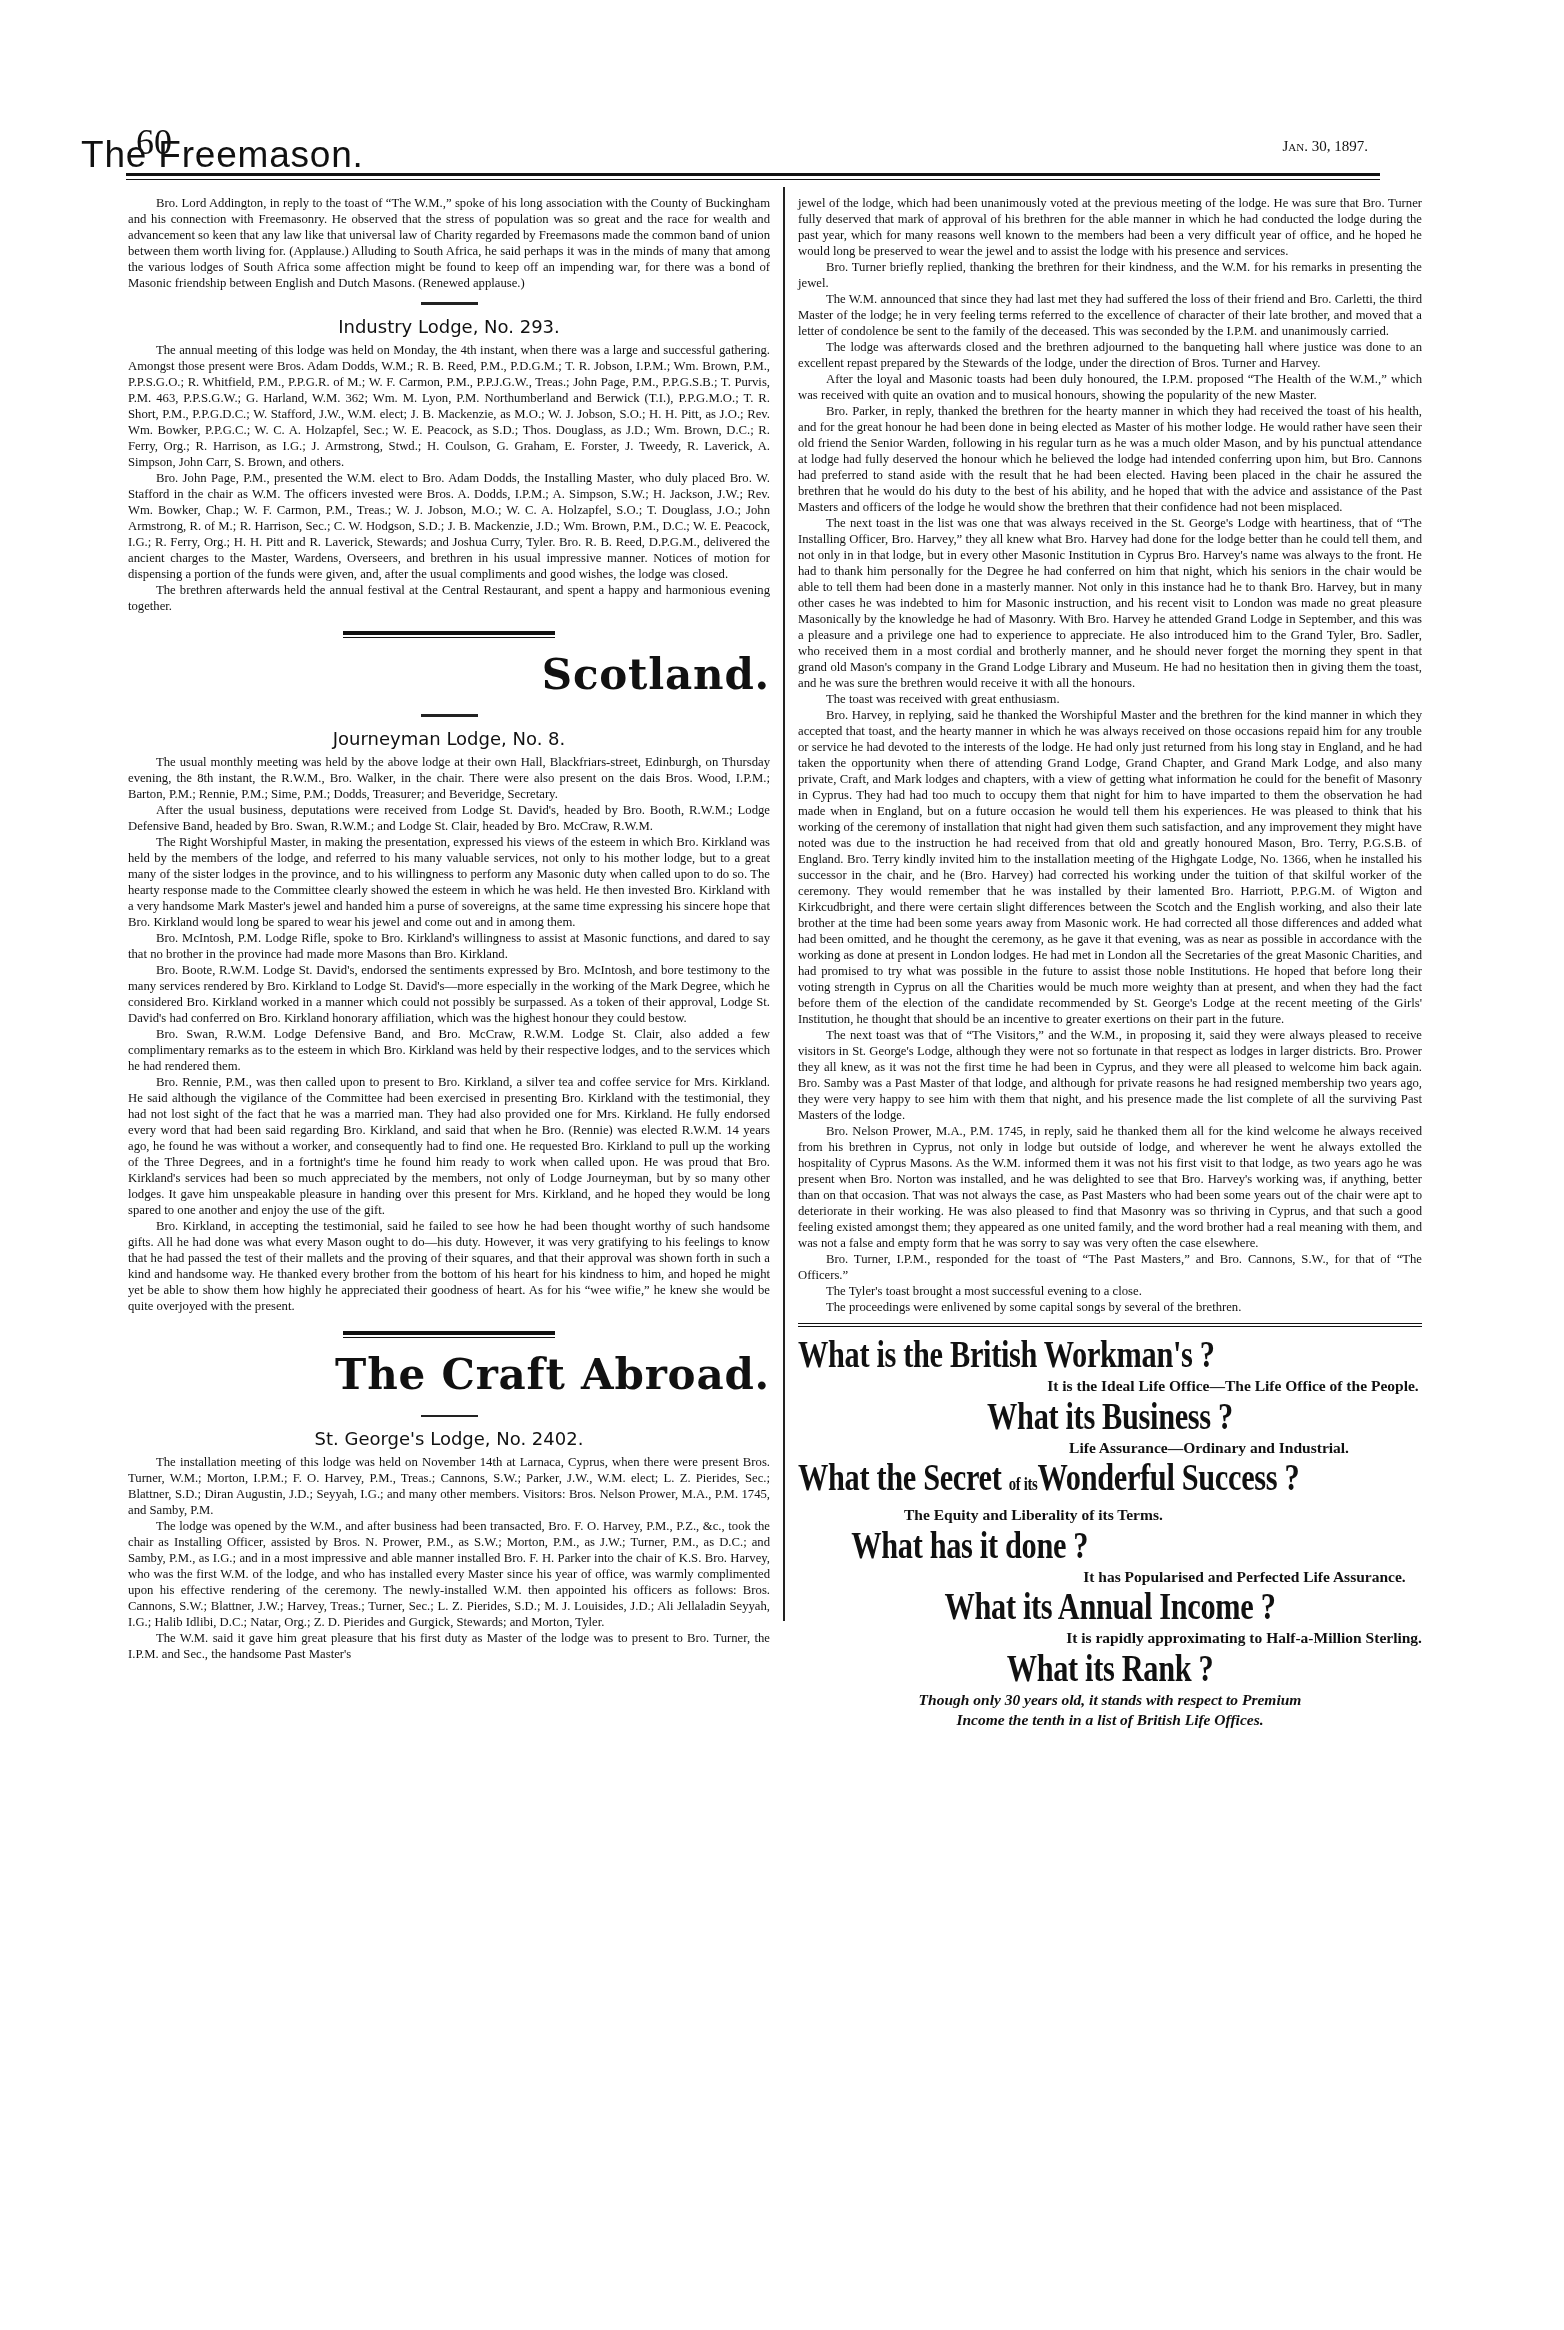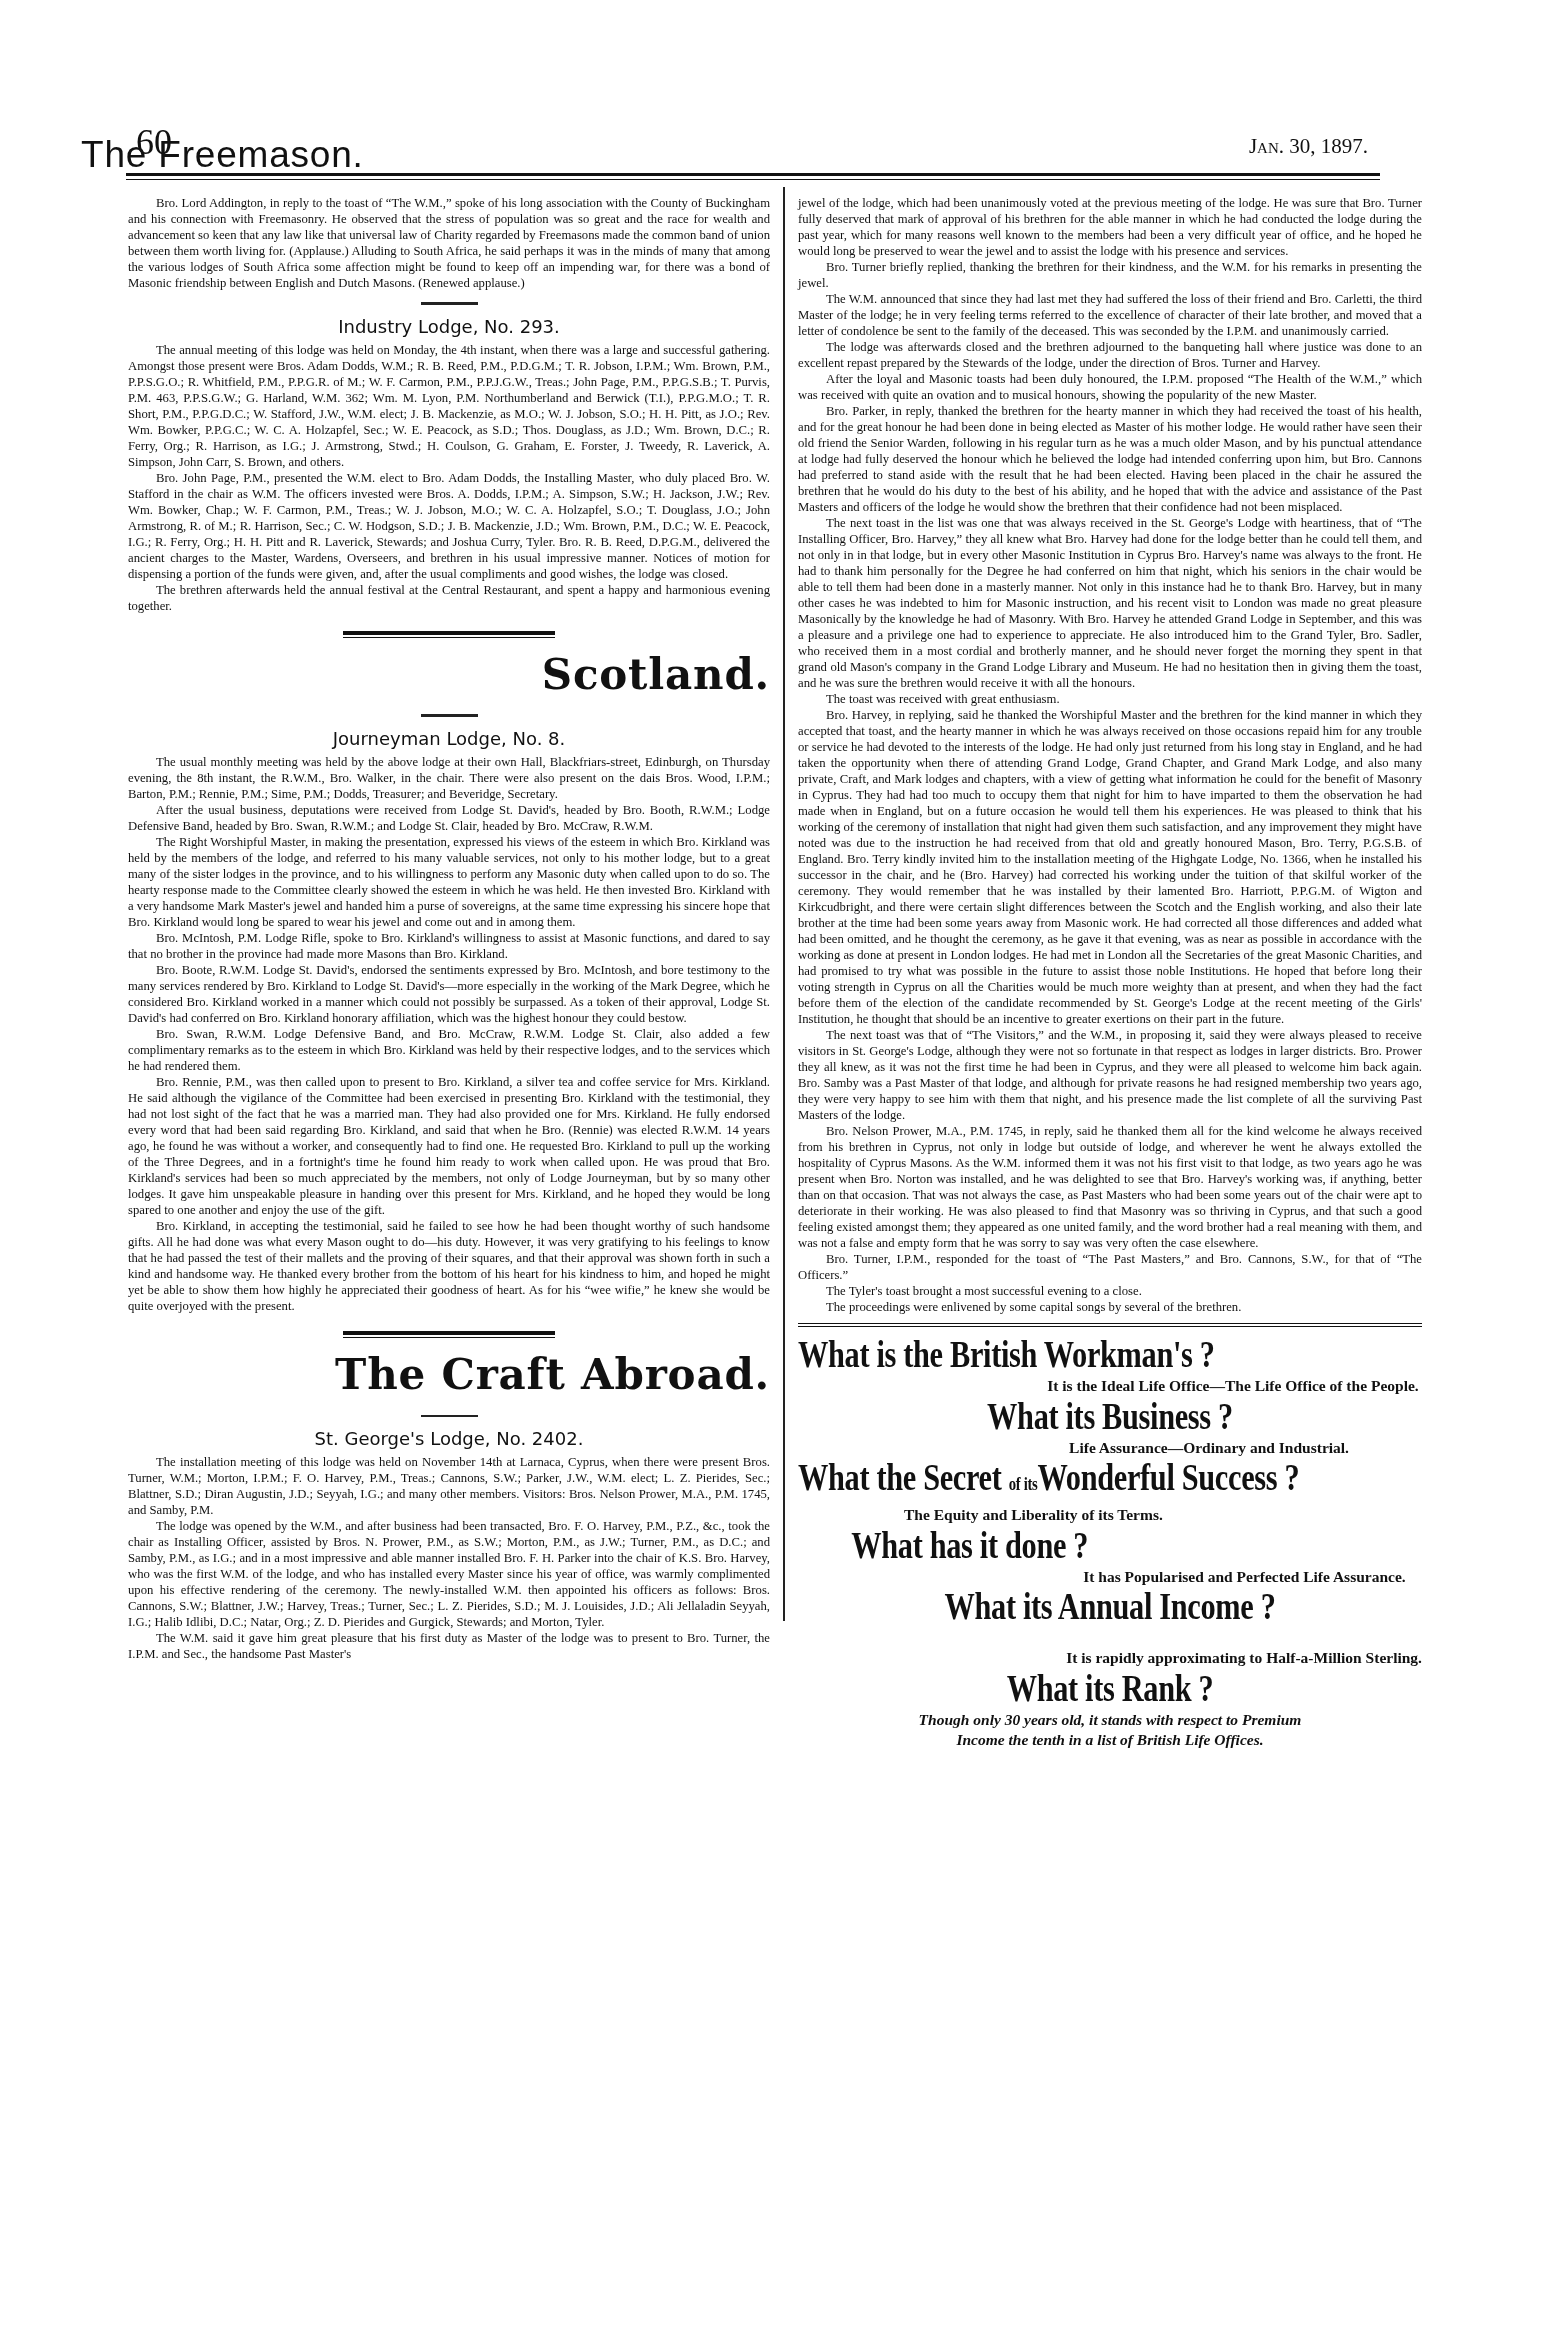--- a/index.html
+++ b/index.html
@@ -3,21 +3,21 @@
 <meta charset="utf-8">
 <style>
   html, body { margin: 0; padding: 0; background: #ffffff; }
   body { width: 1564px; height: 2330px; position: relative; overflow: hidden; color: #111; }
   .page { position: absolute; left: 81px; top: 122px; width: 1344px; }
 
   
   .masthead { position: relative; height: 49px; }
   .page-num { position: absolute; left: 55px; top: 0; font-family: "Liberation Serif", serif; font-size: 36px; line-height: 41px; }
   .title { position: absolute; left: 0; right: 0; top: 12px; text-align: left; font-family: Liberation Sans, sans-serif; font-size: 37px; line-height: 41px; letter-spacing: 0.8px; }
-  .date { position: absolute; right: 57px; top: 8.1px; font-family: "Liberation Serif", serif; font-size: 21px; line-height: 33px; font-variant: small-caps; }
+  .date { position: absolute; right: 57px; top: 8.1px; font-family: "Liberation Serif", serif; font-size: 15px; line-height: 33px; font-variant: small-caps; }
   .rule-double { position: absolute; left: 45px; right: 45px; top: 51px; height: 3.3px; border-top: 3.3px solid #111; border-bottom: 1.6px solid #111; }
 
   .columns { position: absolute; top: 65px; left: 47px; width: 1296px; height: 2086px; }
   .col { position: absolute; top: 0; font-family: "Liberation Serif", serif; font-size: 12.7px; line-height: 16px; text-align: justify; }
   .col-left { left: 0; width: 642px; }
   .col-right { left: 670px; width: 624px; }
   .col-divider { position: absolute; left: 655px; top: 0; width: 1.6px; height: 1434px; background: #222; }
 
   .col p { margin: 0; text-indent: 28px; }
   .col p.first { margin-top: 8px; }
@@ -30,21 +30,21 @@
   .bottom-rule { height: 2.4px; border-top: 1.6px solid #111; border-bottom: 0.8px solid #111; margin: 8.1px 0 6.5px 0; }
 
   
   .ad { text-align: center; font-family: "Liberation Serif", serif; }
   .ad .q { font-weight: bold; font-size: 37px; line-height: 42px; letter-spacing: -0.4px; transform: scaleX(0.82); transform-origin: center; white-space: nowrap; }
   .ad .a { font-weight: bold; font-size: 15.5px; line-height: 19.6px; white-space: nowrap; }
   .ad .a1 { text-align: right; padding-right: 3.3px; }
   .ad .a2 { text-align: right; padding-right: 73px; }
   .ad .a3 { text-align: left; padding-left: 106px; }
   .ad .a4 { text-align: right; padding-right: 16.3px; }
-  .ad .a5 { text-align: right; padding-right: 0px; margin-top: 20px; }
+  .ad .a5 { text-align: right; padding-right: 0px; }
   .ad .a6 { text-align: center; font-style: italic; }
   .ad .q1 { text-align: left; transform-origin: left; }
   .ad .q2 { transform-origin: center; }
   .ad .q3 { transform-origin: left; text-align: left; }
   .ad .q4 { transform-origin: left; text-align: left; padding-left: 65px; }
   .ad .q5, .ad .q6 { transform-origin: center; }
   .of-its { font-size: 18px; }
 </style>
 </head>
 <body>

